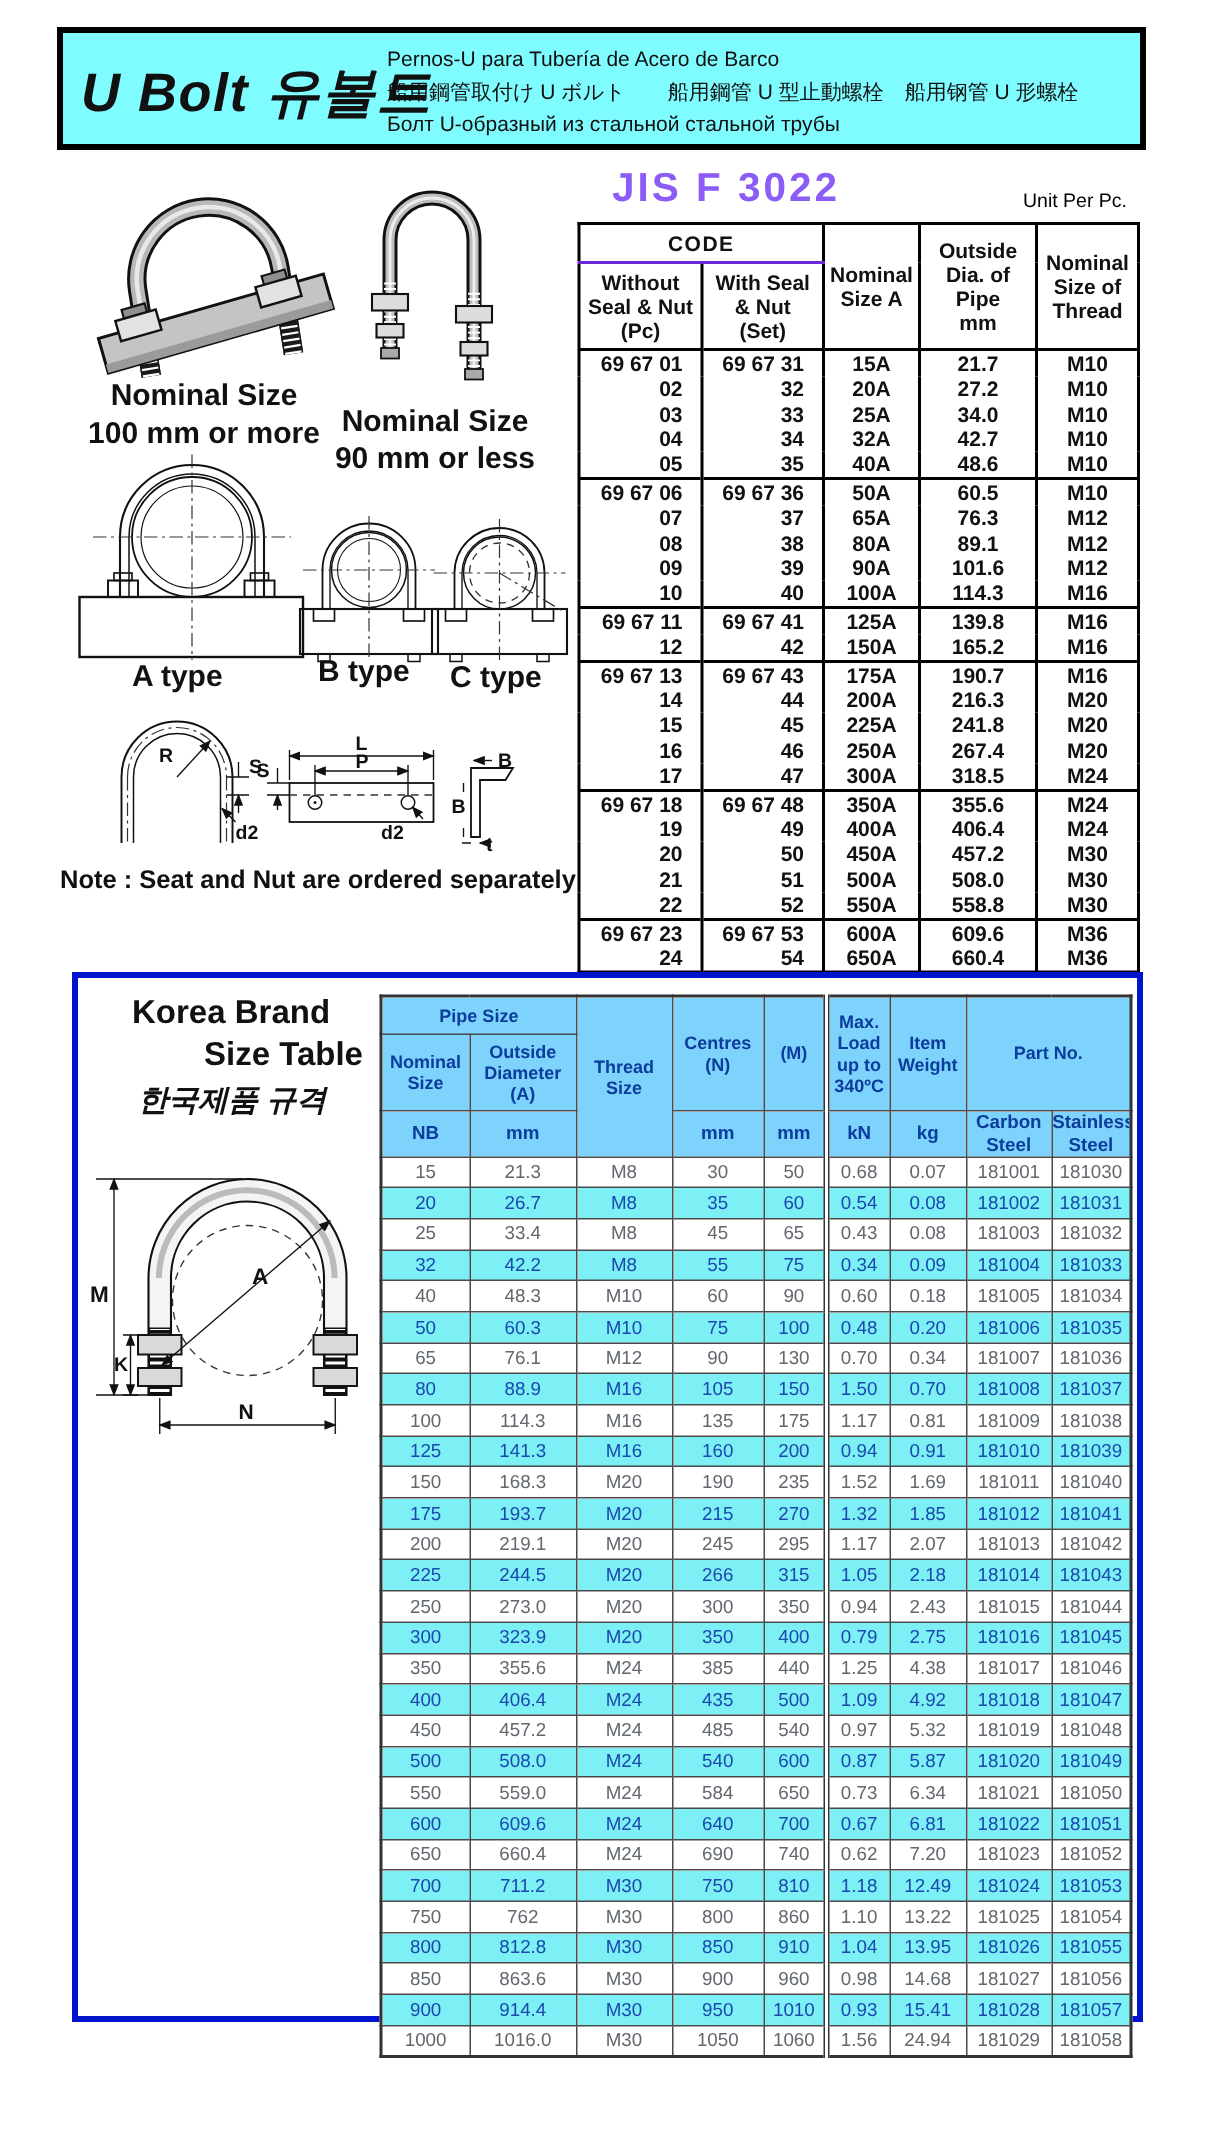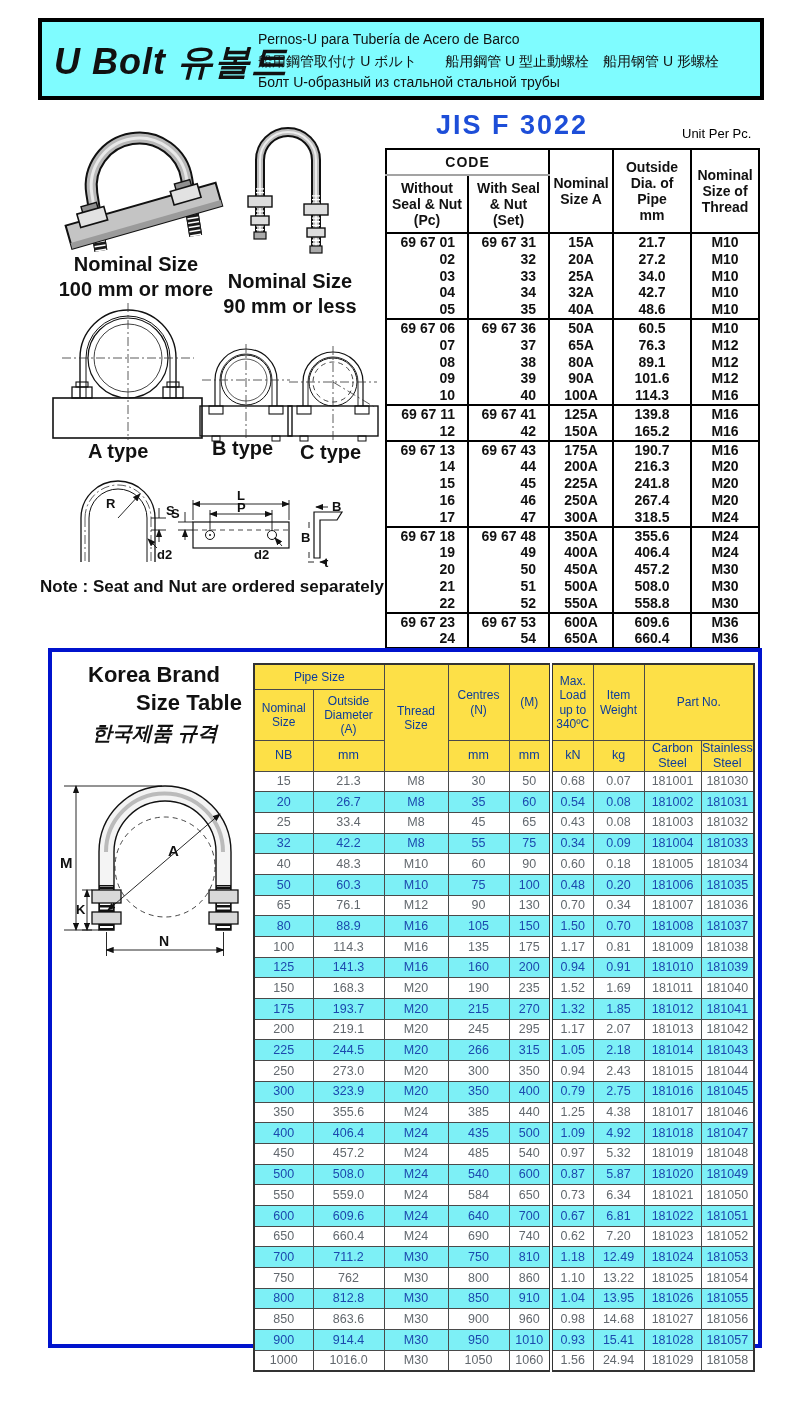--- a/index.html
+++ b/index.html
@@ -11,42 +11,42 @@
   .banner{left:38px;top:18px;width:718px;height:74px;background:#7ffcff;border:4px solid #000;}
   .banner-title{position:absolute;left:12px;top:16px;font-size:36px;font-weight:bold;font-style:italic;letter-spacing:1px;}
   .banner-sub{position:absolute;left:216px;top:7px;font-size:14px;line-height:1.55;white-space:nowrap;}
 
   
   .big-label{font-size:20px;font-weight:bold;text-align:center;line-height:1.25;}
   .type-label{font-size:20px;font-weight:bold;}
   .note{font-size:17px;font-weight:bold;}
 
   
-  .jis-title{font-size:27px;font-weight:bold;color:#1d4ed8;letter-spacing:2px;margin-left:28px;}
+  .jis-title{font-size:27px;font-weight:bold;color:#8b5cf6;letter-spacing:2px;}
   .jis-unit{font-size:13px;color:#000;}
   table.jis{border-collapse:collapse;table-layout:fixed;width:373px;background:#fff;}
   table.jis th,table.jis td{padding:0;margin:0;border-left:2px solid #000;font-family:"Liberation Sans",sans-serif;}
   table.jis th:first-child,table.jis td:first-child{border-left:none;}
   table.jis{border:2px solid #000;}
   table.jis th{font-size:14px;font-weight:bold;text-align:center;white-space:pre-line;line-height:1.15;}
   .jis-h1 th{height:24px;}
   .jis-h2 th{height:56px;border-bottom:2px solid #000;}
-  th.code-h{border-bottom:2px solid #a3a3a3;font-size:17px;font-weight:normal;letter-spacing:1px;}
+  th.code-h{border-bottom:2px solid #6d28d9;font-size:17px;font-weight:normal;letter-spacing:1px;}
   table.jis td{height:16.8px;line-height:16.8px;font-size:14px;font-weight:bold;text-align:center;overflow:hidden;}
   table.jis td.code-cell{text-align:right;padding-right:12px;}
   table.jis tr.group-first td{border-top:2px solid #000;}
 
   
   .korea-box{left:48px;top:648px;width:706px;height:692px;border:4px solid #0013cd;background:#fff;}
   .k-title{font-weight:bold;font-size:22px;white-space:nowrap;}
   .k-title3{font-style:italic;font-weight:bold;font-size:20px;white-space:nowrap;}
 
   table.korea{border-collapse:collapse;table-layout:fixed;width:500px;border:2px solid #333;background:#fff;}
   table.korea th,table.korea td{padding:0;border:1px solid #4a4a4a;text-align:center;overflow:hidden;}
-  table.korea th{background:#fde047;color:#0c3c9c;font-weight:normal;font-size:12px;line-height:1.18;white-space:pre-line;}
+  table.korea th{background:#7dd3fc;color:#0c3c9c;font-weight:bold;font-size:12px;line-height:1.18;white-space:pre-line;}
   tr.k-h1 th{height:24px;}
   tr.k-h2 th{height:50px;}
   tr.k-h3 th{height:28px;font-size:12.5px;}
   table.korea td{height:19.7px;font-size:12.5px;line-height:1;}
   table.korea tr.white td{background:#fff;color:#62686e;}
   table.korea tr.cyan td{background:#7df0f6;color:#1b49ae;}
   th.dbl,td.dbl{border-left:4px double #333 !important;}
 
   
   svg{display:block;}

